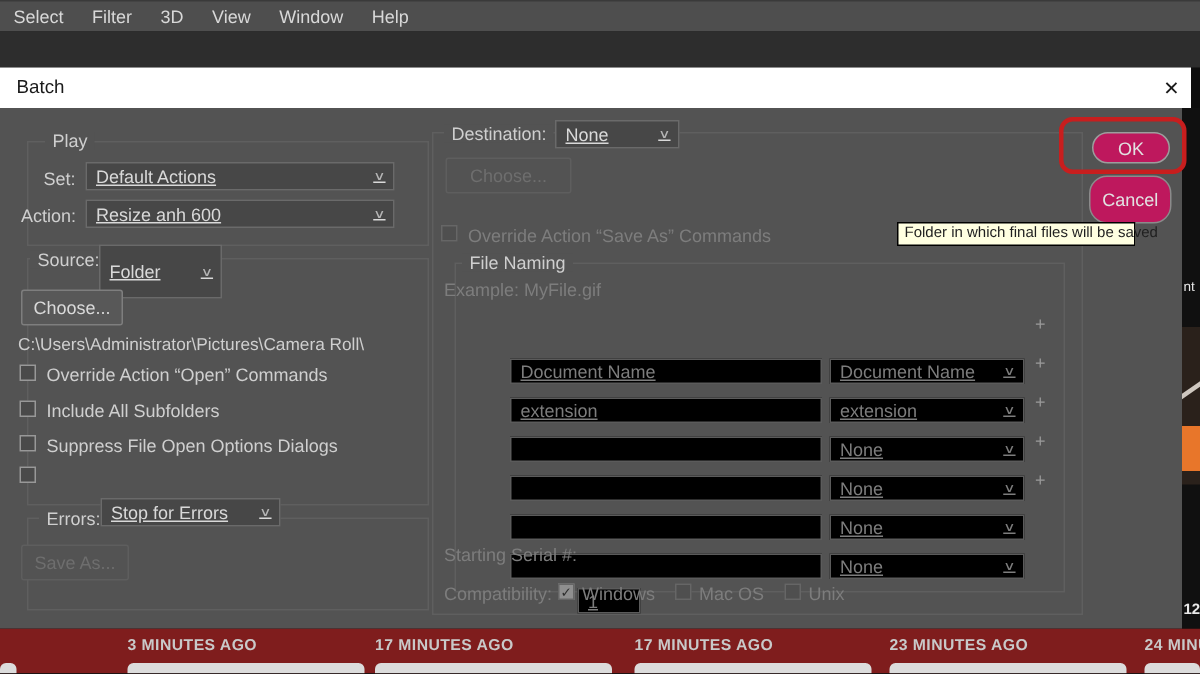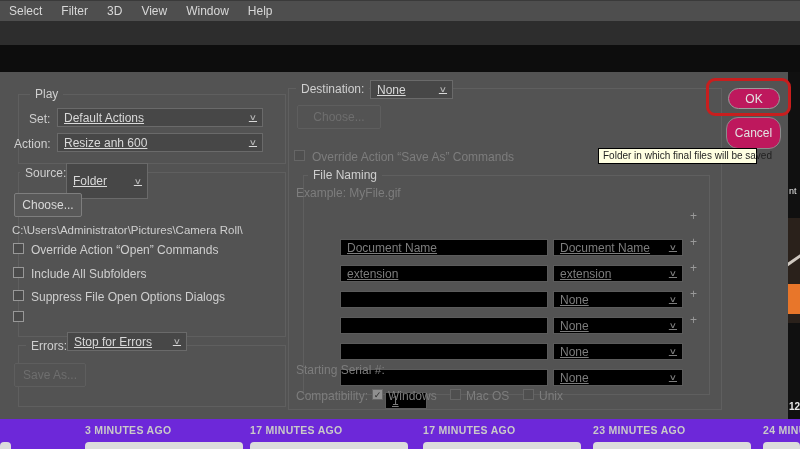--- a/index.html
+++ b/index.html
@@ -7,21 +7,21 @@
   #stage{position:relative;width:800px;height:449px;overflow:hidden;background:#0d0d0d;}
   .abs{position:absolute;}
 
   
   #menubar{left:0;top:0;width:800px;height:21px;background:#4e4e4e;border-top:1px solid #3a3a3a;
            display:flex;align-items:center;padding-left:9px;gap:19px;}
   #menubar span{color:#d8d8d8;font-size:12px;}
   #optionsbar{left:0;top:21px;width:800px;height:24px;background:#2d2d2d;}
 
   
-  #bg-bottom{left:0;top:419px;width:800px;height:30px;background:#6d28d9;}
+  #bg-bottom{left:0;top:419px;width:800px;height:30px;background:#7f1d1d;}
   .ts-label{position:absolute;top:5px;color:#c9c9c9;font-size:10.5px;font-weight:bold;letter-spacing:.3px;white-space:nowrap;}
   .card{position:absolute;top:23px;height:7px;background:#dcdcdc;border-radius:4px 4px 0 0;}
   #bg-right{left:788px;top:72px;width:12px;height:347px;background:#101010;overflow:hidden;}
   .bg-right-txt{position:absolute;color:#e8e8e8;font-size:9px;white-space:nowrap;}
   #bg-photo{position:absolute;left:0;top:146px;width:12px;height:105px;background:#2a211b;}
   #bg-photo .diag{position:absolute;left:-4px;top:40px;width:22px;height:3px;background:#cfc8c0;transform:rotate(-35deg);}
   #bg-photo .orange{position:absolute;left:0;top:66px;width:12px;height:30px;background:#e8762a;}
 
   
   #titlebar{left:0;top:45px;width:794px;height:27px;background:#ffffff;}
@@ -88,20 +88,24 @@
 
   <div class="abs" id="bg-right">
     <span class="bg-right-txt" style="left:1px;top:114px">nt</span>
     <div id="bg-photo">
       <div class="diag"></div>
       <div class="orange"></div>
     </div>
     <span class="bg-right-txt" style="left:1px;top:329px;font-weight:bold;font-size:10px">12</span>
   </div>
 
+  <div class="abs" id="titlebar">
+    <span id="dlg-title">Batch</span>
+    <span id="dlg-close">✕</span>
+  </div>
 
   <div class="abs" id="dlgbody">
 
     <div class="gbox" style="left:18px;top:22px;width:268px;height:70px"></div>
     <span class="glabel" style="left:30px;top:16px">Play</span>
     <span class="lbl" style="left:29px;top:40px">Set:</span>
     <div class="field" style="left:57px;top:36px;width:206px;height:19px">
       <span>Default Actions</span>
       <span class="chev">∨</span>
     </div>

